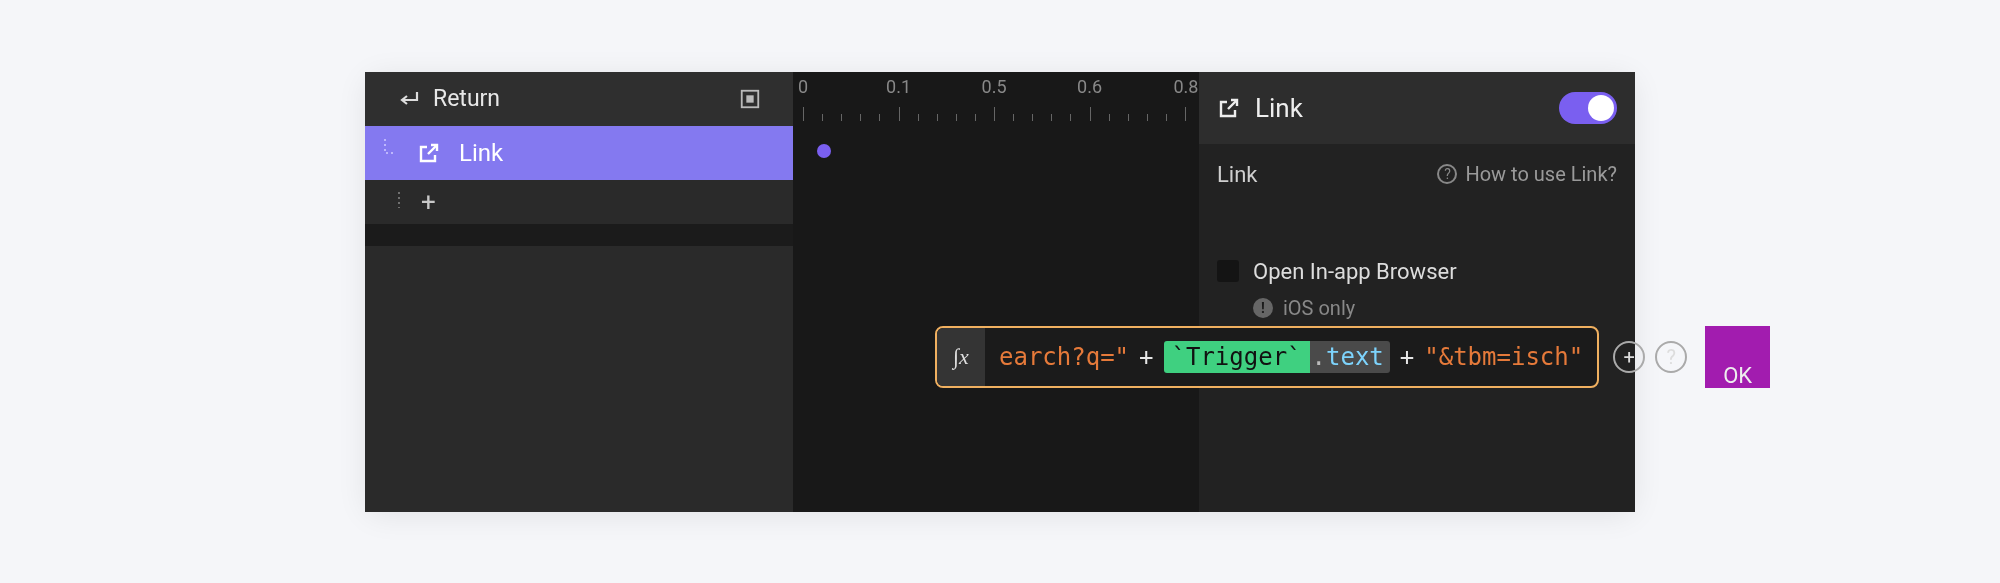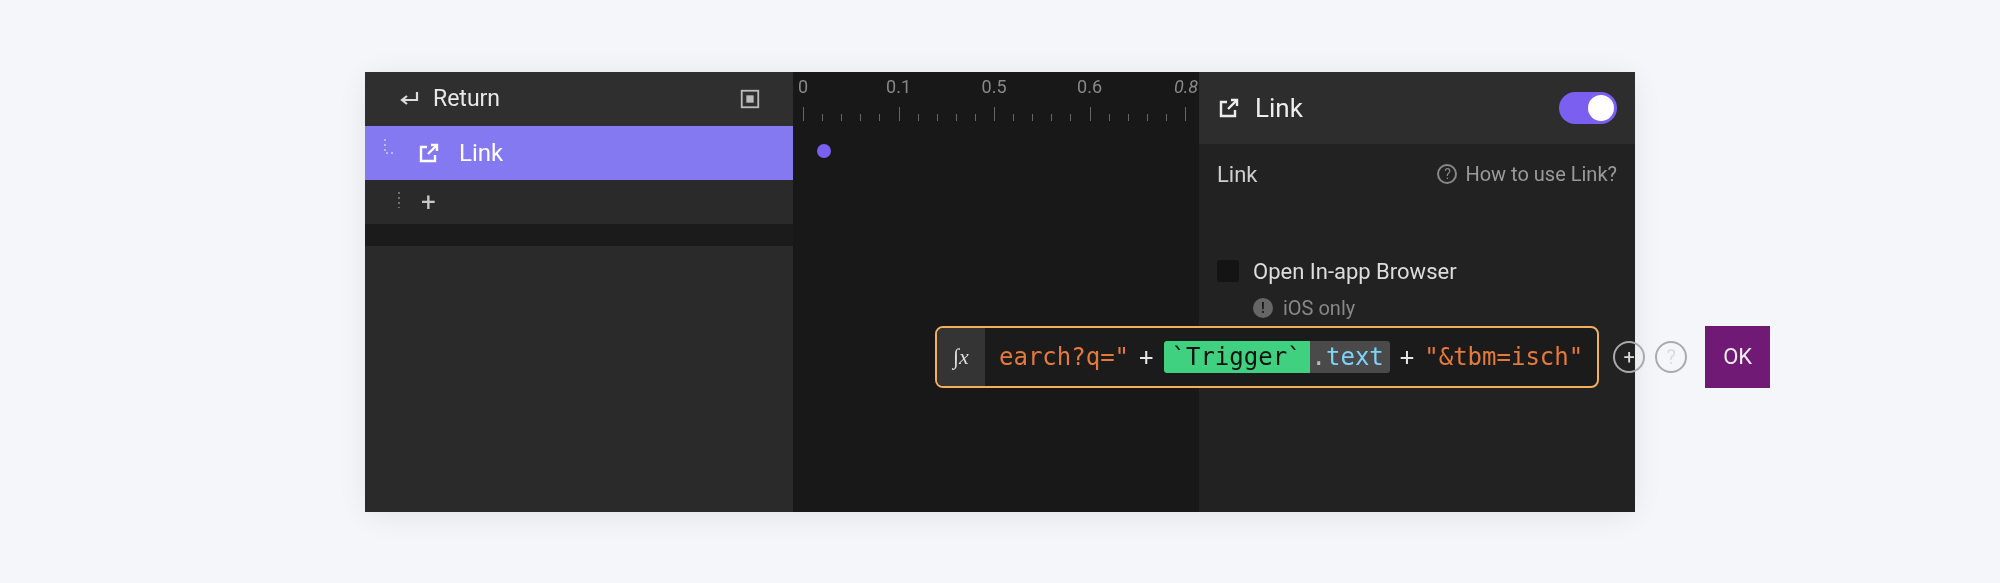--- a/index.html
+++ b/index.html
@@ -201,26 +201,26 @@
       height: 32px;
       border: 2px solid #aaa;
       border-radius: 50%;
       display: flex;
       align-items: center;
       justify-content: center;
       color: #ddd;
       font-size: 20px;
     }
     .ok-btn {
-      background: #701a75;
+      background: #a21caf;
       color: #eee;
       padding: 0 18px;
       height: 100%;
       display: flex;
-      align-items: center;
+      align-items: flex-end;
       font-size: 22px;
       margin-left: 4px;
     }
     
     .right-col {
       width: 436px;
       background: #222;
       display: flex;
       flex-direction: column;
       position: relative;
@@ -384,21 +384,21 @@
 
   </div>
 
   <div class="middle-col">
     <div class="ruler">
       <div class="ruler-labels" id="ruler-labels">
           <div class="ruler-label" style="left: 10px;">0</div>
           <div class="ruler-label" style="left: 105.529px;">0.1</div>
           <div class="ruler-label" style="left: 201.059px;">0.5</div>
           <div class="ruler-label" style="left: 296.588px;">0.6</div>
-          <div class="ruler-label" style="left: 393px; font-style: italic;">0.8</div>
+          <div class="ruler-label" style="left: 393px;">0.8</div>
         </div>
       <div class="ruler-ticks" id="ruler-ticks">
           <div class="tick major" style="left: 10px;"></div>
           <div class="tick minor" style="left: 29.1059px;"></div>
           <div class="tick minor" style="left: 48.2118px;"></div>
           <div class="tick minor" style="left: 67.3176px;"></div>
           <div class="tick minor" style="left: 86.4235px;"></div>
           <div class="tick major" style="left: 105.529px;"></div>
           <div class="tick minor" style="left: 124.635px;"></div>
           <div class="tick minor" style="left: 143.741px;"></div>

